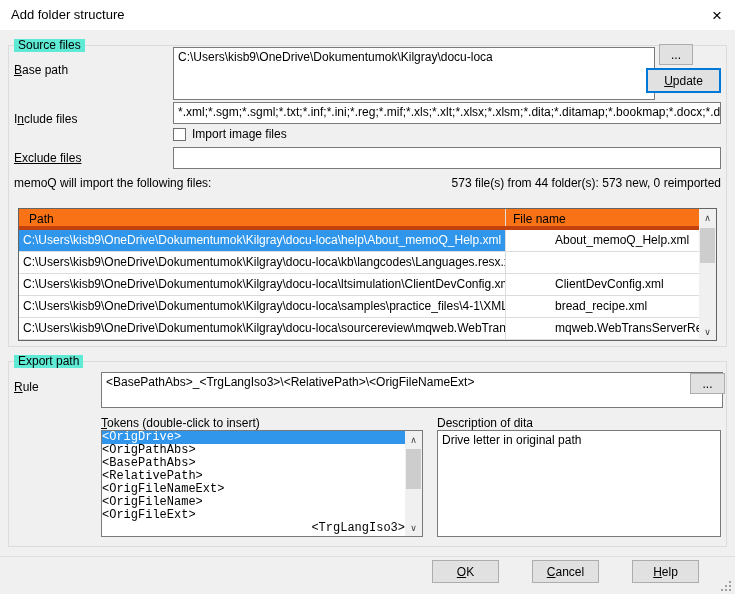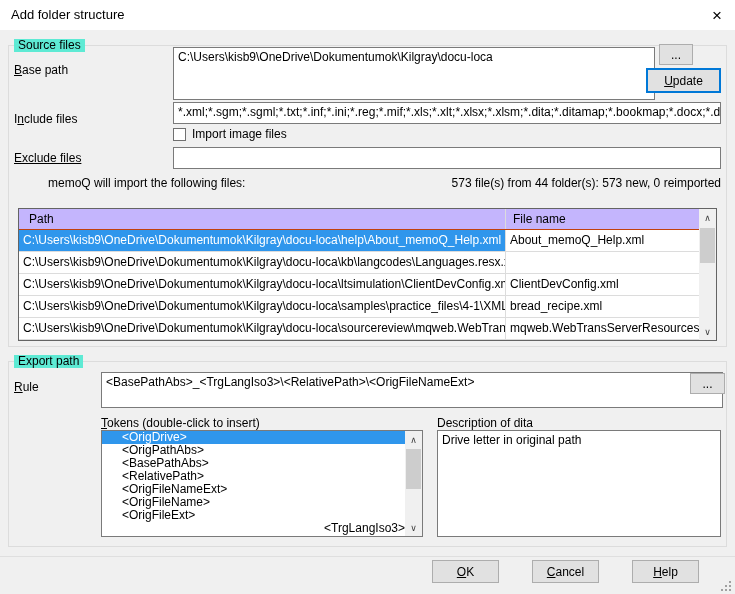--- a/index.html
+++ b/index.html
@@ -25,43 +25,43 @@
 
   u { text-decoration:underline; }
 
   .checkbox { position:absolute; width:13px; height:13px; background:#fff; border:1px solid #707070; }
 
   .right-align { text-align:right;padding-left:19px; }
 
   
   .ftable { position:absolute; left:18px; top:208px; width:699px; height:133px;
             background:#fff; border:1px solid #646464; }
-  .fhead { position:absolute; left:0; top:0; right:17px; height:21px; background:#c4b5fd;
-           border-bottom:1px solid #c2410c; display:flex; }
+  .fhead { position:absolute; left:0; top:0; right:17px; height:21px; background:#f97316;
+           border-bottom:4px solid #c2410c; display:flex; }
   .fhead .hc1 { width:487px; padding-left:10px; line-height:20px; border-right:1px solid #dcdcdc; }
   .fhead .hc2 { flex:1; padding-left:7px; line-height:20px; }
   .frow { position:absolute; left:0; right:17px; height:22px; display:flex;
-          border-bottom:1px solid #dcdcdc; }
+          border-bottom:1px solid #dcdcdc;gap:45px; }
   .frow .c1 { width:487px; padding-left:4px; line-height:21px; white-space:nowrap;
               overflow:hidden; border-right:1px solid #dcdcdc; }
   .frow .c2 { flex:1; padding-left:4px; line-height:21px; white-space:nowrap; overflow:hidden; }
   .frow.selected .c1 { background:#2f96ec; color:#fff; }
 
   
   .vscroll { position:absolute; top:0; right:0; bottom:0; width:17px; background:#f0f0f0; }
   .sbtn { position:absolute; left:0; width:17px; height:17px; display:flex;
           align-items:center; justify-content:center; color:#404040; font-size:9px; }
   .sbtn.up { top:0; } .sbtn.down { bottom:0; }
   .sthumb { position:absolute; left:1px; width:15px; background:#cdcdcd; }
 
   
   .tokenlist { position:absolute; left:101px; top:430px; width:322px; height:107px;
                background:#fff; border:1px solid #7a7a7a; }
   .titem { position:absolute; left:0; right:17px; height:13px; line-height:13px;
-           padding-left:20px; white-space:nowrap; overflow:hidden; }
+           padding-left:0; white-space:nowrap; overflow:hidden;font-family:Liberation Mono, monospace; }
   .titem.selected { background:#2f96ec; color:#fff; }
 
   .separator { position:absolute; left:0; top:556px; width:735px; height:1px; background:#dfdfdf; }
 
   .grip { position:absolute; right:3px; bottom:2px; }
 </style>
 </head>
 <body>
 
 <div class="dialog">
@@ -83,21 +83,21 @@
 
   <span class="label" style="left:14px; top:112px;">I<u>n</u>clude files</span>
   <div class="field" style="left:173px; top:102px; width:548px; height:22px;">*.xml;*.sgm;*.sgml;*.txt;*.inf;*.ini;*.reg;*.mif;*.xls;*.xlt;*.xlsx;*.xlsm;*.dita;*.ditamap;*.bookmap;*.docx;*.docm;*.dotx;*.mm</div>
 
   <div class="checkbox" style="left:173px; top:128px;"></div>
   <span class="label" style="left:192px; top:127px;">Import image files</span>
 
   <span class="label" style="left:14px; top:151px;text-decoration:underline;">E<u>x</u>clude files</span>
   <div class="field" style="left:173px; top:147px; width:548px; height:22px;"></div>
 
-  <span class="label" style="left:14px; top:176px;margin-left:34px;">memoQ will import the following files:</span>
+  <span class="label" style="left:14px; top:176px;">memoQ will import the following files:</span>
   <span class="label right-align" style="right:14px; top:176px;">573 file(s) from 44 folder(s): 573 new, 0 reimported</span>
 
   <div class="ftable">
     <div class="fhead">
       <div class="hc1">Path</div>
       <div class="hc2">File name</div>
     </div>
     <div class="frow selected" style="top:21px;">
       <div class="c1">C:\Users\kisb9\OneDrive\Dokumentumok\Kilgray\docu-loca\help\About_memoQ_Help.xml</div>
       <div class="c2">About_memoQ_Help.xml</div>

